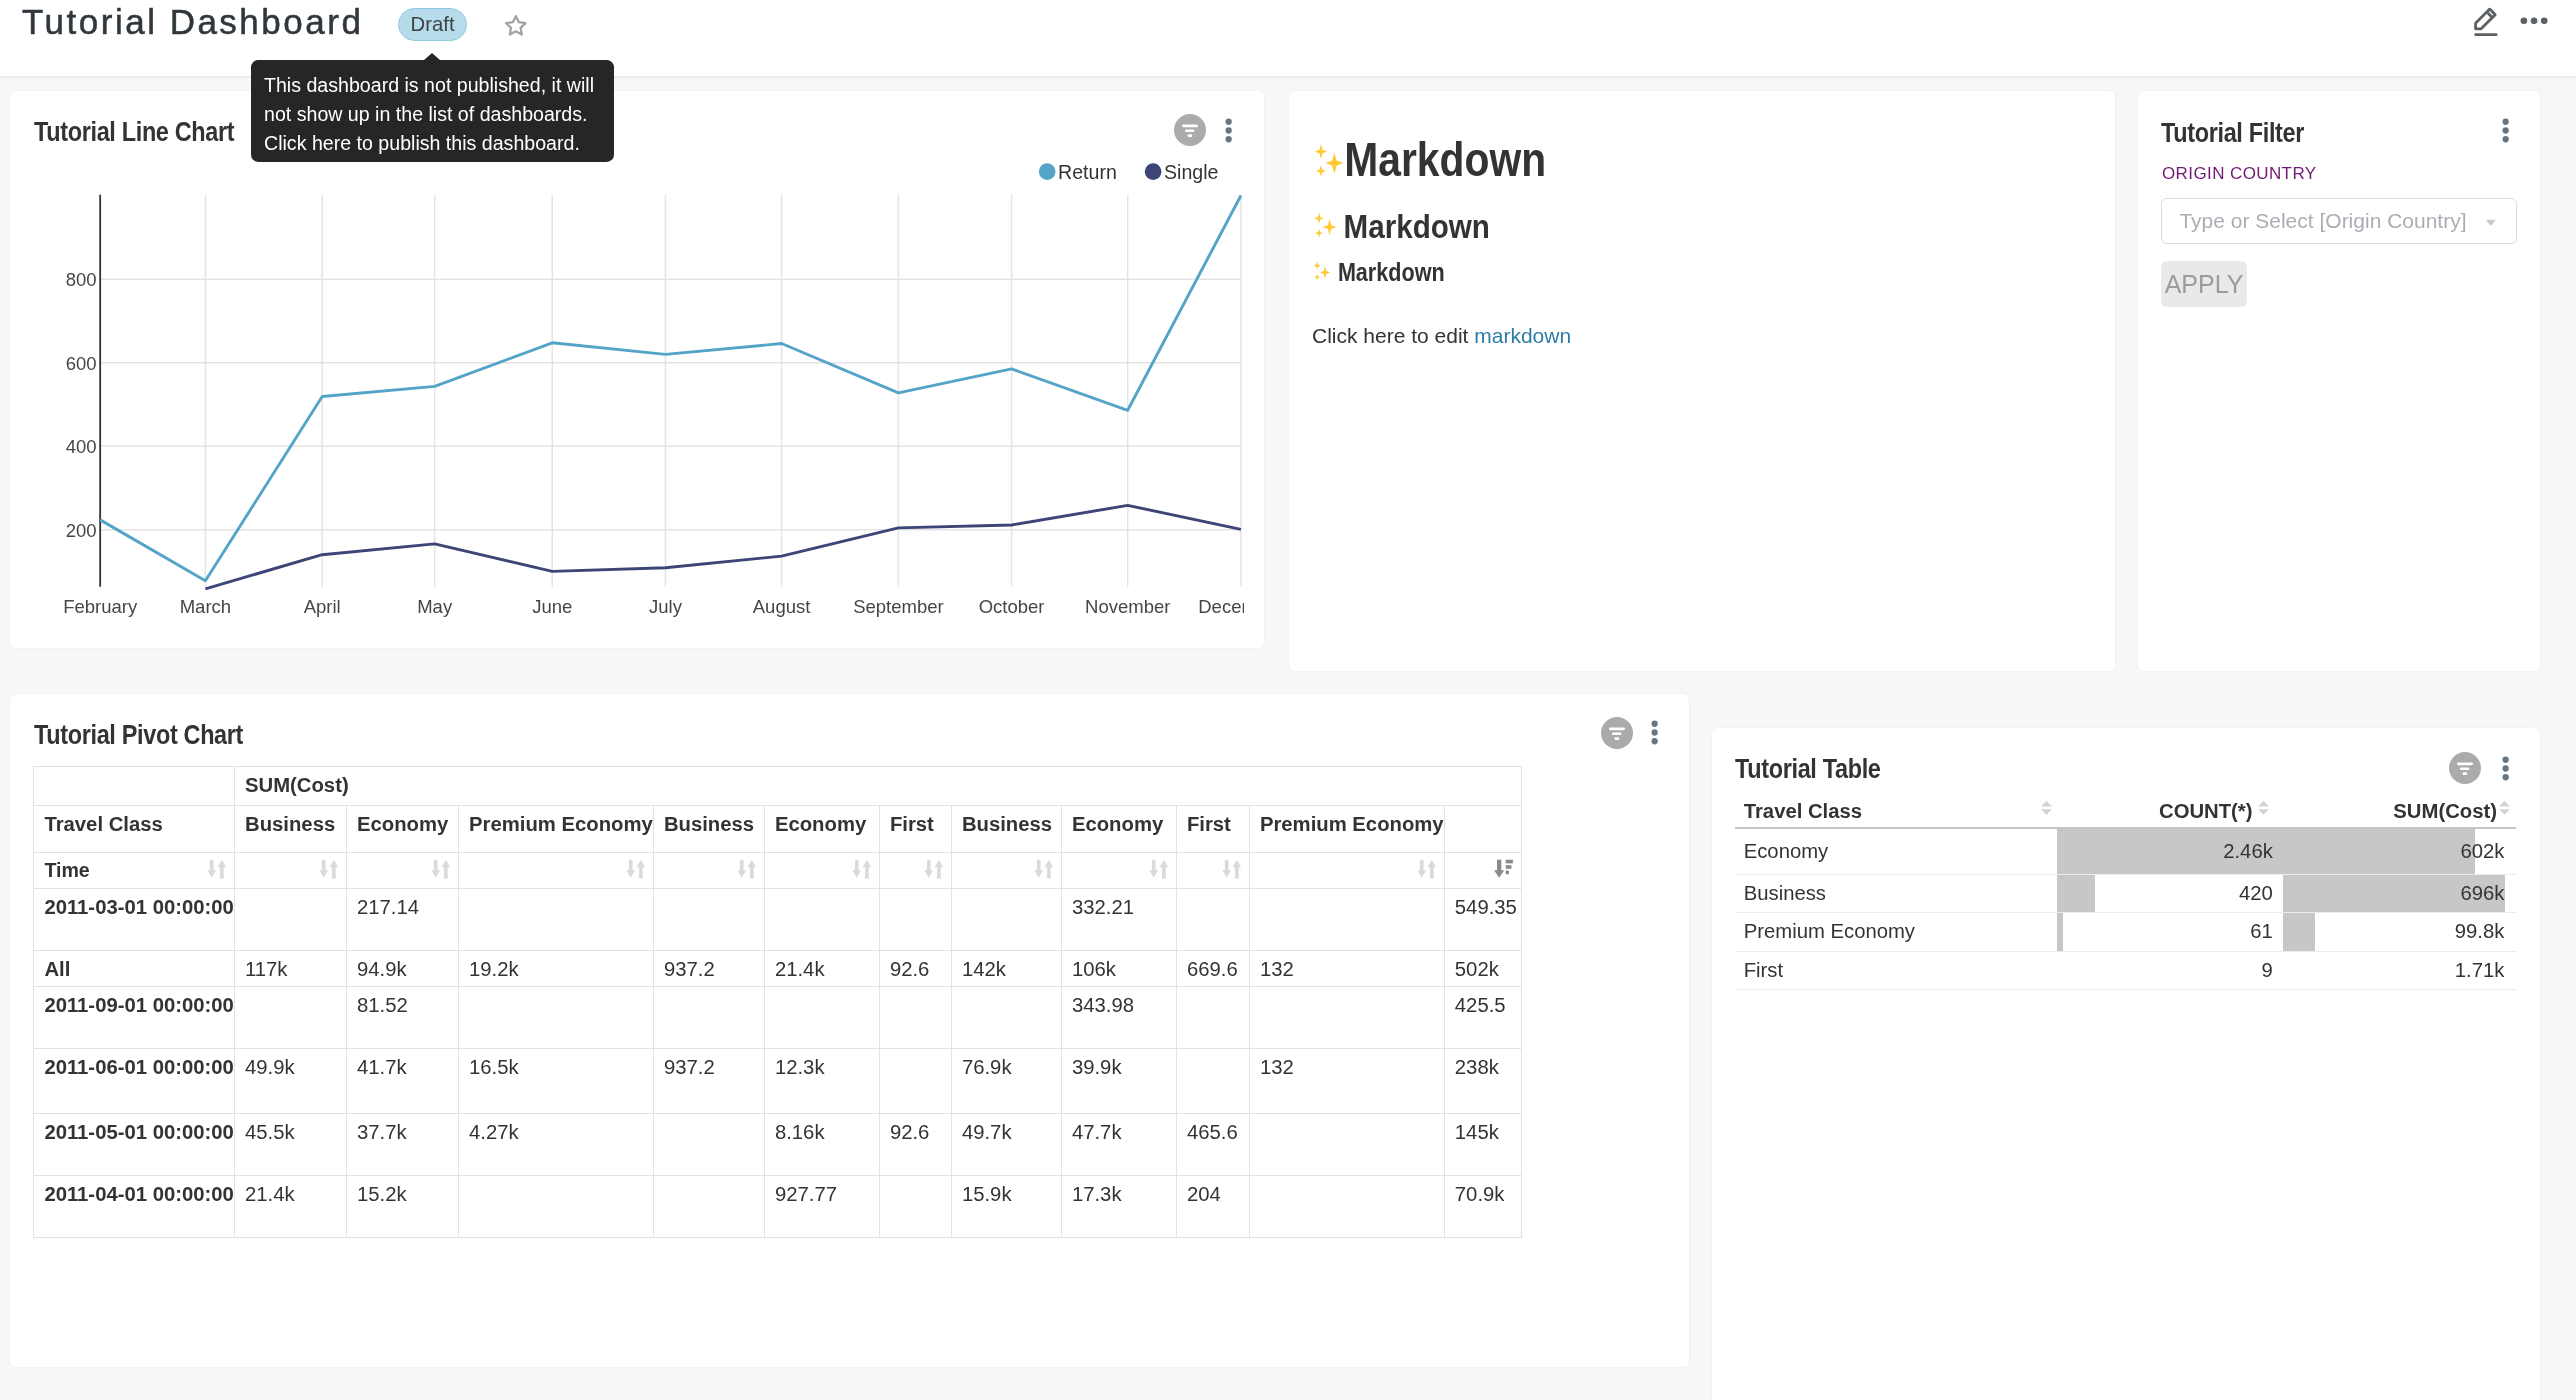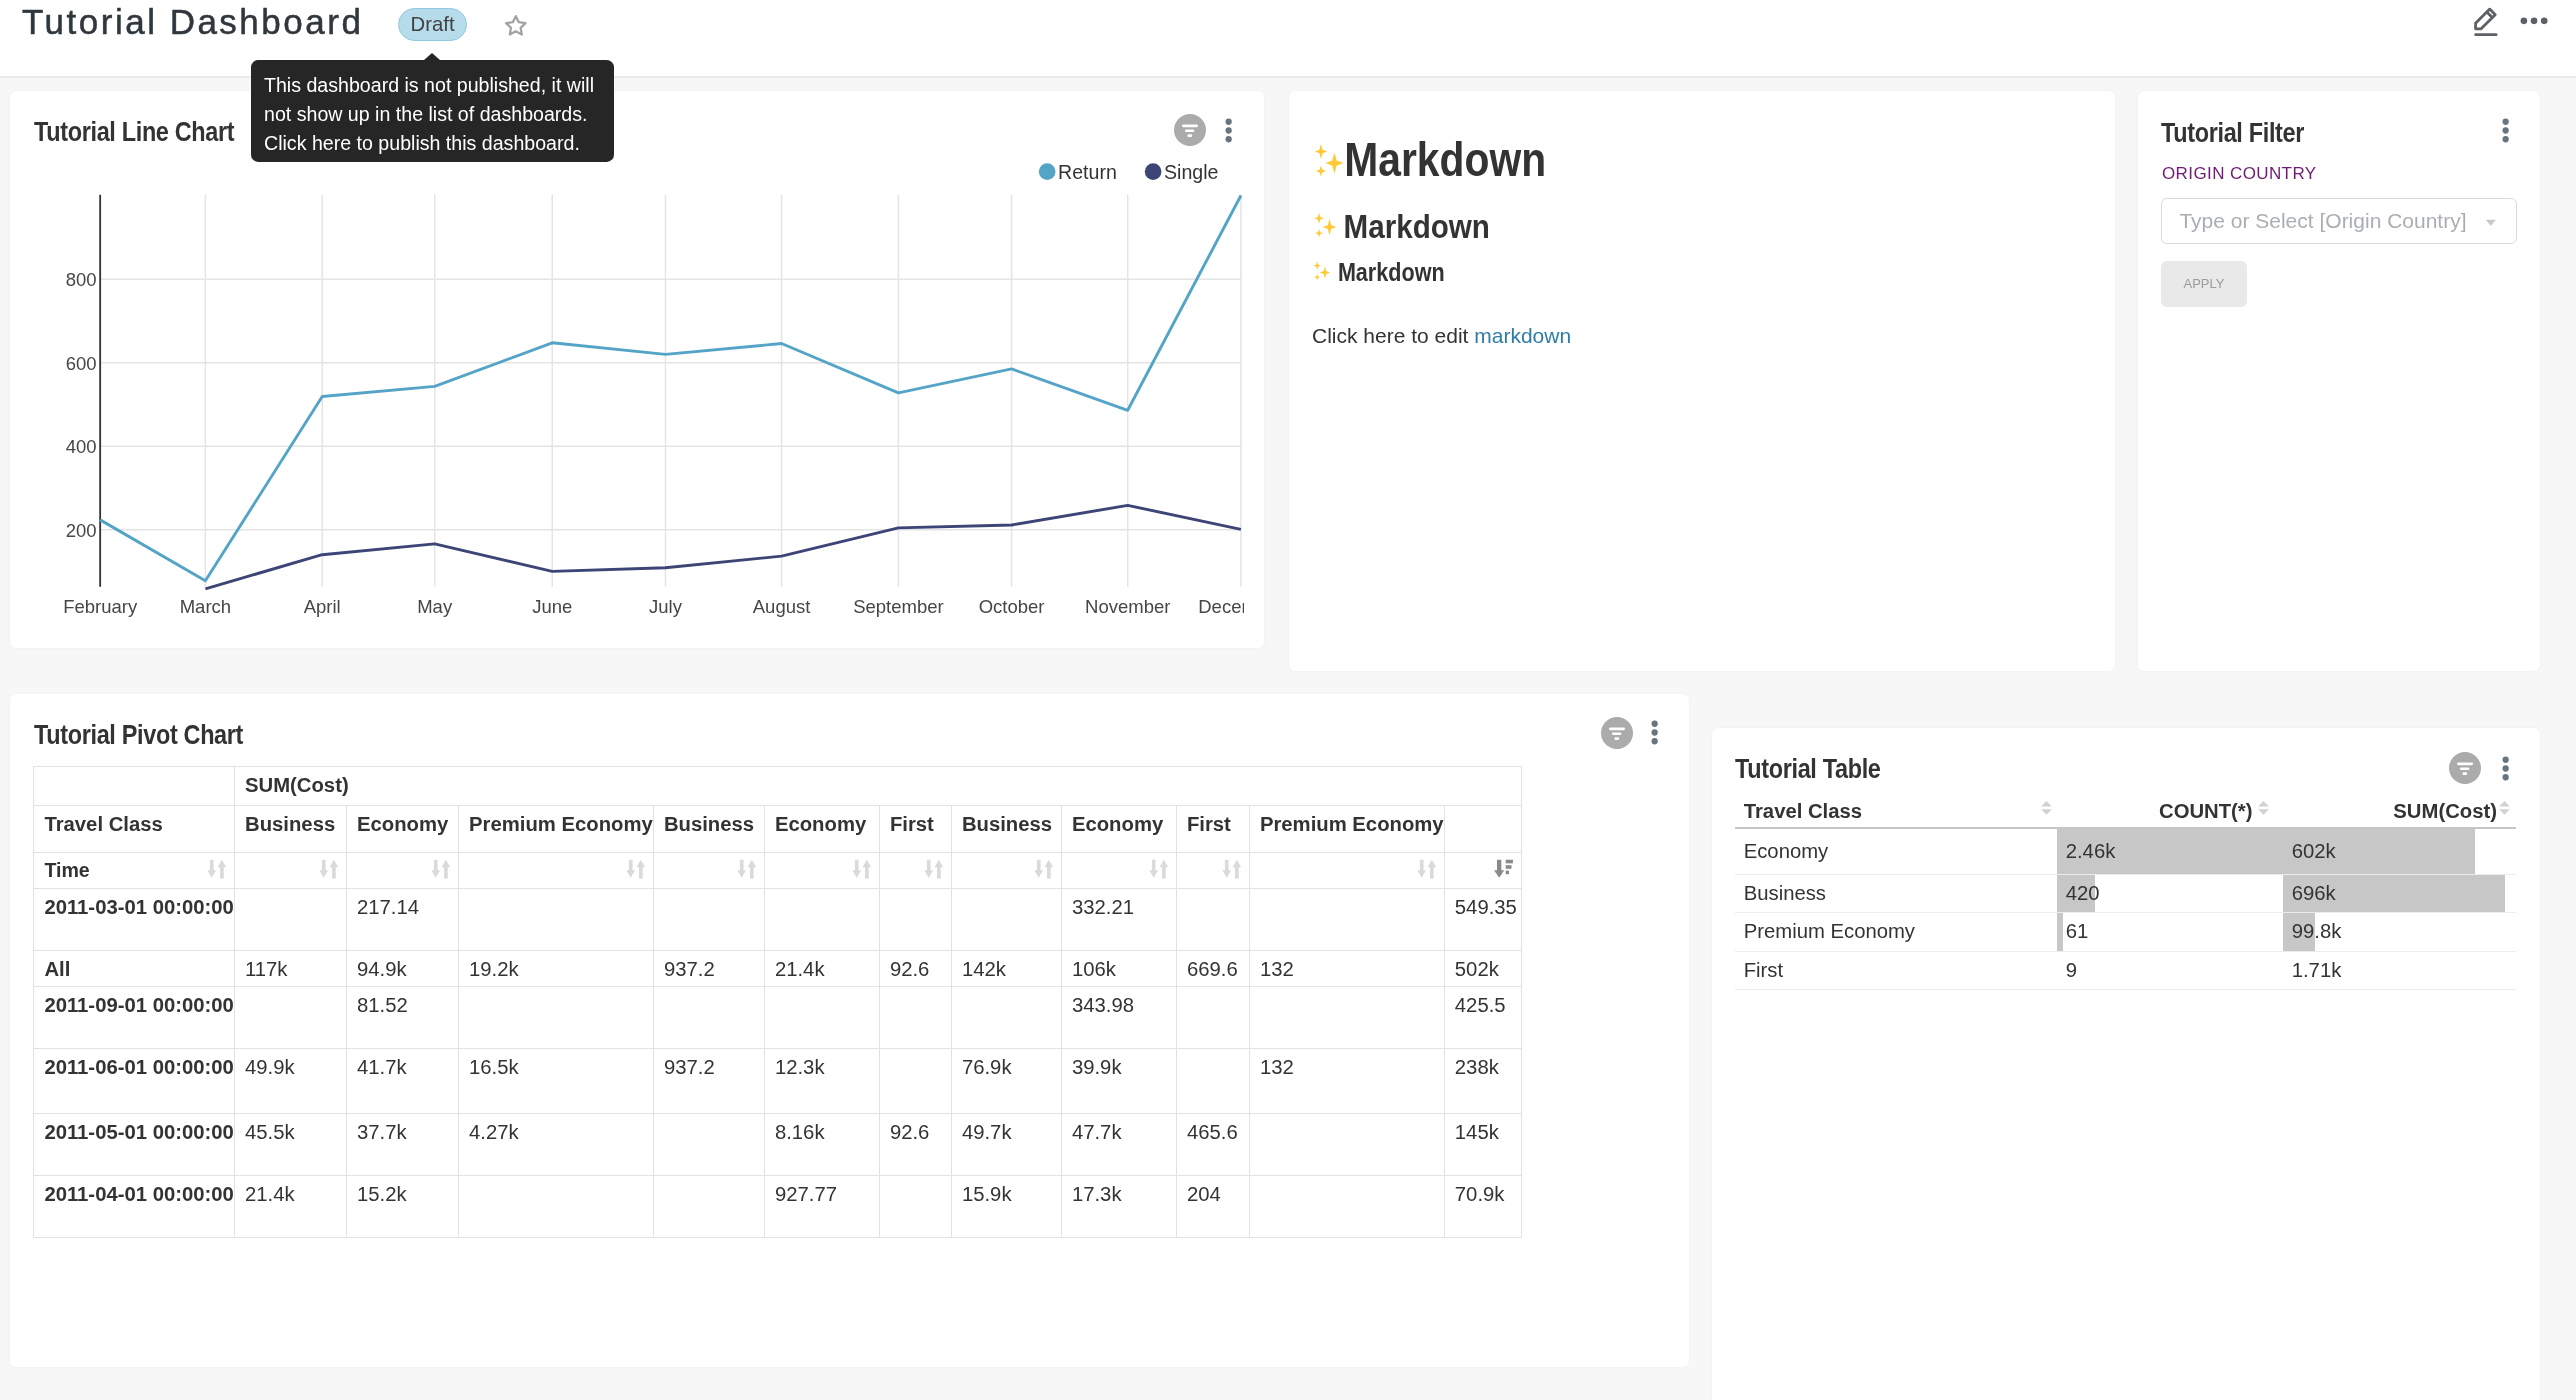--- a/index.html
+++ b/index.html
@@ -21,21 +21,21 @@
 .pivot tr:nth-child(3) th { font-size:19.6px; }
 .pivot .sortrow th, .pivot .sortrow td { position:relative; }
 .sicon { position:absolute; right:7.3px; top:50%; margin-top:-11.6px; }
 .pivot th span { display:inline-block; }
 
 .dtable { border-collapse:collapse; table-layout:fixed; font-size:20.3px; color:#333; }
 .dtable th { font-weight:700; padding:0 11.6px 0 8.7px; white-space:nowrap; }
 .dtable .dhead th { border-bottom:2.2px solid #c6c6c6; }
 .dtable td { padding:0 11.6px 0 8.7px; border-bottom:1.5px solid #ececec; position:relative; }
 .dtable td:nth-child(2) { padding-right:10.2px; }
-.dtable td.num { text-align:left; }
+.dtable td.num { text-align:right; }
 .dtable td.num span { position:relative; z-index:2; }
 .bar { position:absolute; left:0; top:0; bottom:0; background:#c7c7c7; z-index:1; }
 </style>
 </head>
 <body>
 
 <div class="header">
   <div class="hdr-title">Tutorial Dashboard</div>
   <div class="draft-pill">Draft</div>
   <svg class="abs" style="left:502px;top:11.6px;" width="27.6" height="27.6" viewBox="0 0 24 24">
@@ -158,21 +158,21 @@
       <circle cx="5" cy="17" r="4.3" fill="#66757f"></circle>
       <circle cx="5" cy="29" r="4.3" fill="#66757f"></circle>
   </svg>
   <div style="position:absolute;left:24px;top:73px;font-size:17px;color:#701a75;letter-spacing:0.4px;">ORIGIN COUNTRY</div>
   <div style="position:absolute;left:23px;top:107px;width:356px;height:46px;border:1.5px solid #d9d9d9;border-radius:5.8px;">
     <div style="position:absolute;left:17.4px;top:10.2px;font-size:21px;color:#aaaeb3;">Type or Select [Origin Country]</div>
     <svg class="abs" style="right:19.6px;top:19.6px;" width="11.6" height="7.3" viewBox="0 0 16 10">
         <path d="M1 1 L8 9.5 L15 1 Z" fill="#c9c9c9"></path>
       </svg>
   </div>
-  <div style="position:absolute;left:23px;top:170px;width:86px;height:46px;background:#e9e9e9;border-radius:5.8px;text-align:center;line-height:46px;font-size:13px;color:#9b9b9b;font-weight:400;">APPLY</div>
+  <div style="position:absolute;left:23px;top:170px;width:86px;height:46px;background:#e9e9e9;border-radius:5.8px;text-align:center;line-height:46px;font-size:25px;color:#9b9b9b;font-weight:400;">APPLY</div>
 </div>
 
 <div class="card" id="card-pivot" style="left:10.2px;top:694px;width:1679px;height:673px;">
   <div class="ctitle" style="top:25.4px;">Tutorial Pivot Chart</div>
   <svg class="abs" style="left:1591px;top:22.5px;" width="32" height="32" viewBox="0 0 44 44">
     <circle cx="22" cy="22" r="22" fill="#ababab"></circle>
     <rect x="11" y="14.5" width="22" height="3.6" rx="1.8" fill="#fff"></rect>
     <rect x="15" y="21.2" width="13" height="3.6" rx="1.8" fill="#fff"></rect>
     <rect x="18.5" y="28" width="6.5" height="3.6" rx="1.8" fill="#fff"></rect>
   </svg>

